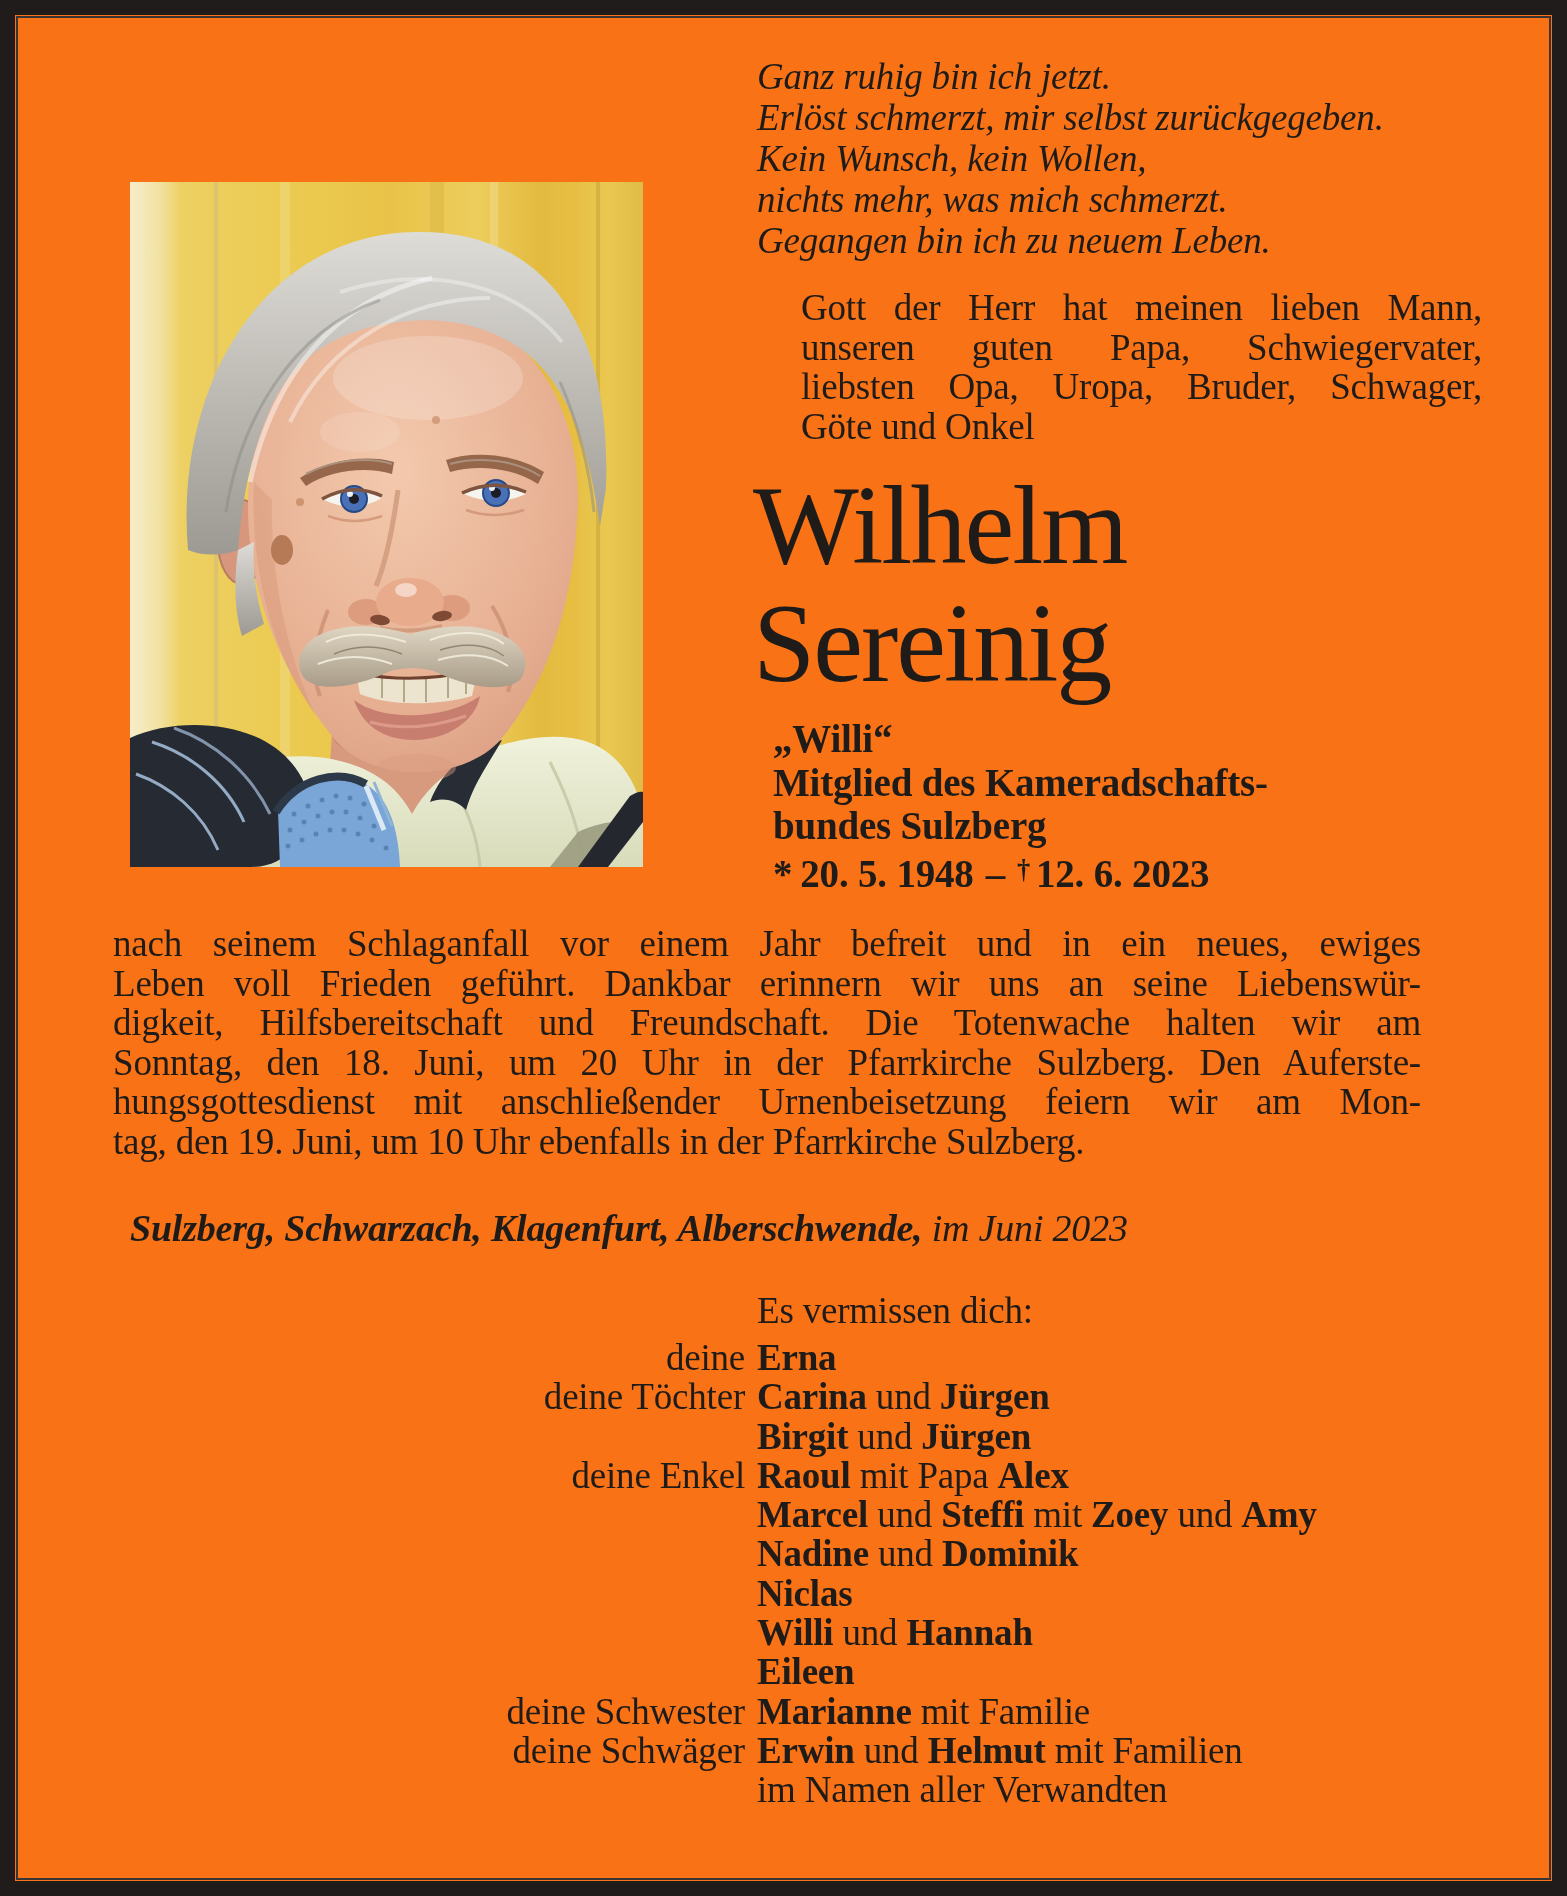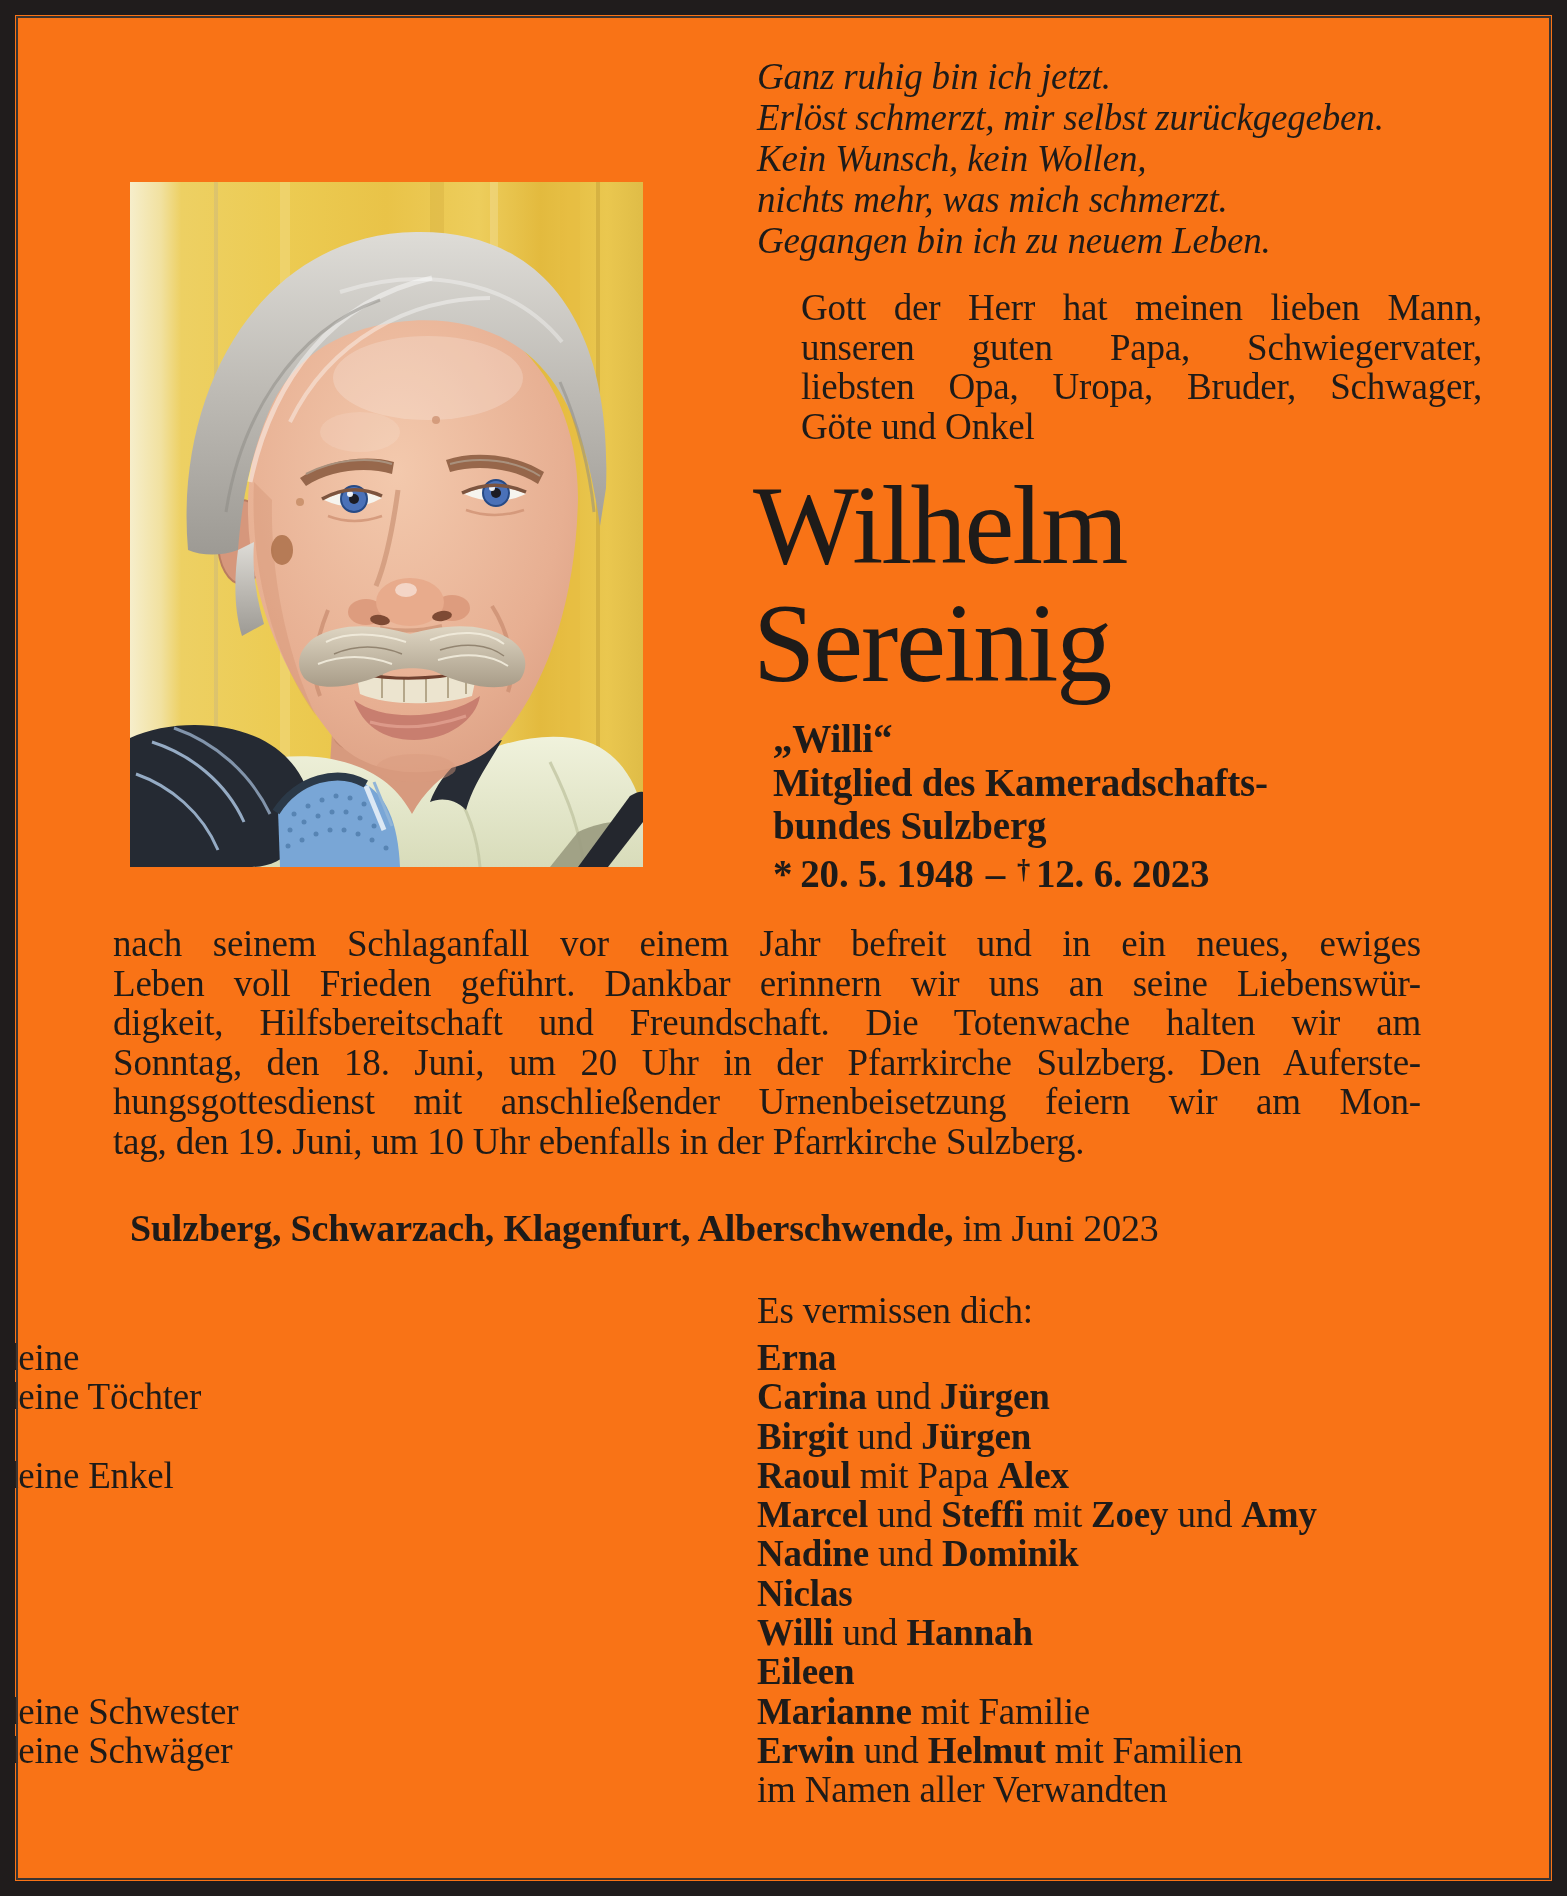--- a/index.html
+++ b/index.html
@@ -31,29 +31,29 @@
 
   .subtitle{position:absolute;left:757px;top:717px;width:700px;font-weight:bold;font-size:39px;line-height:43.5px;margin-left:16px;}
   .sub-line{white-space:nowrap;}
   .dates{white-space:nowrap;}
   .sym-star{margin-right:8px;}
   .dash{margin:0 12px;}
   .sym-dagger{font-size:0.68em;vertical-align:9px;margin-right:6px;}
 
   .body-par{position:absolute;left:113px;top:924px;width:1308px;font-size:37px;line-height:39.5px;}
 
-  .closing{position:absolute;left:130px;top:1206px;width:1360px;font-size:38px;white-space:nowrap;}
+  .closing{position:absolute;left:130px;top:1206px;width:1360px;font-size:38px;white-space:nowrap;font-style:italic;}
   .closing .loc{font-weight:bold;}
   .closing .when{font-weight:normal;}
 
   .miss-header{position:absolute;left:757px;top:1289px;font-size:37px;}
 
   .family{position:absolute;left:0;top:1338px;width:1567px;font-size:37px;line-height:39.3px;}
   .m-row{display:grid;grid-template-columns:745px 1fr;column-gap:12px;}
-  .m-label{text-align:left;}
+  .m-label{text-align:right;}
   .m-names{text-align:left;white-space:nowrap;}
 </style>
 </head>
 <body>
 
 <div class="page">
 
   <div class="photo">
     <svg viewBox="0 0 513 685" preserveAspectRatio="none">
       <defs>

